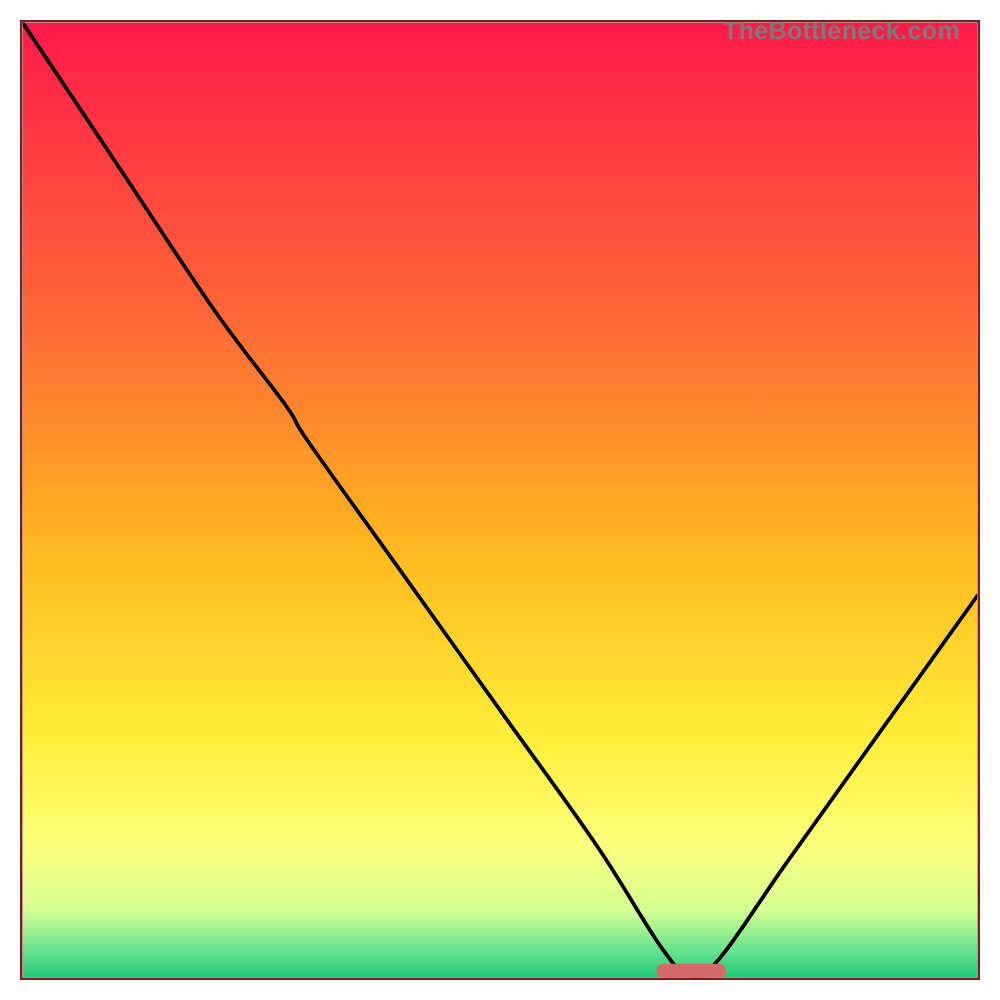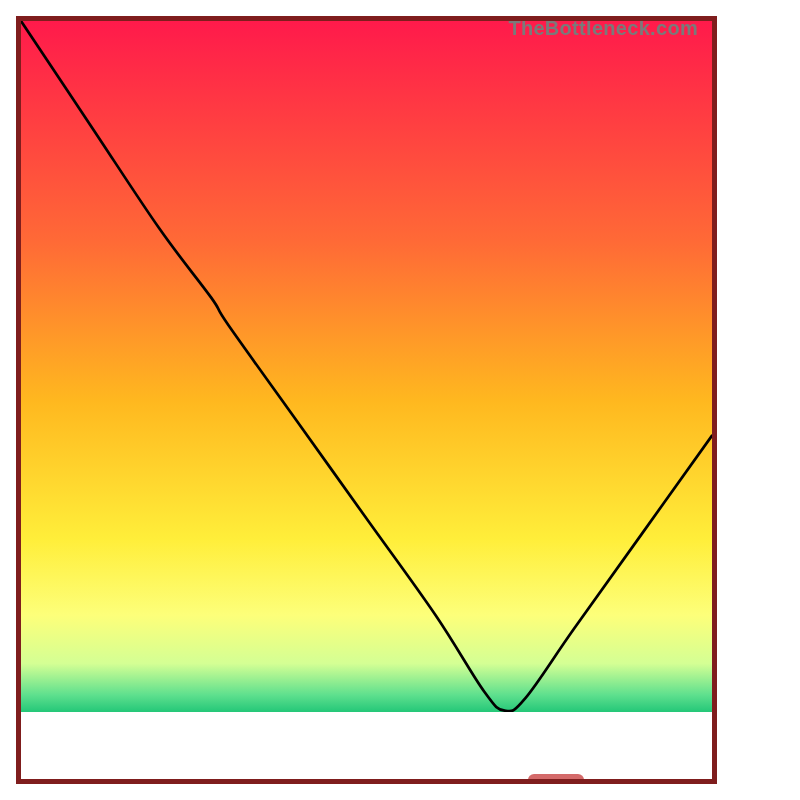--- a/index.html
+++ b/index.html
@@ -8,24 +8,24 @@
     width: 800px;
     height: 800px;
     overflow: hidden;
     background: #fff;
     font-family: Arial, Helvetica, sans-serif;
   }
   .frame {
     position: absolute;
     left: 16px;
     top: 16px;
-    width: 701px;
+    width: 768px;
     height: 768px;
     box-sizing: border-box;
-    border: 5px solid #7f1d1d;
+    border: 2px solid #7f1d1d;
     overflow: hidden;
   }
   .gradient {
     position: absolute;
     inset: 0;
   }
   .curve-layer {
     position: absolute;
     inset: 0;
   }

